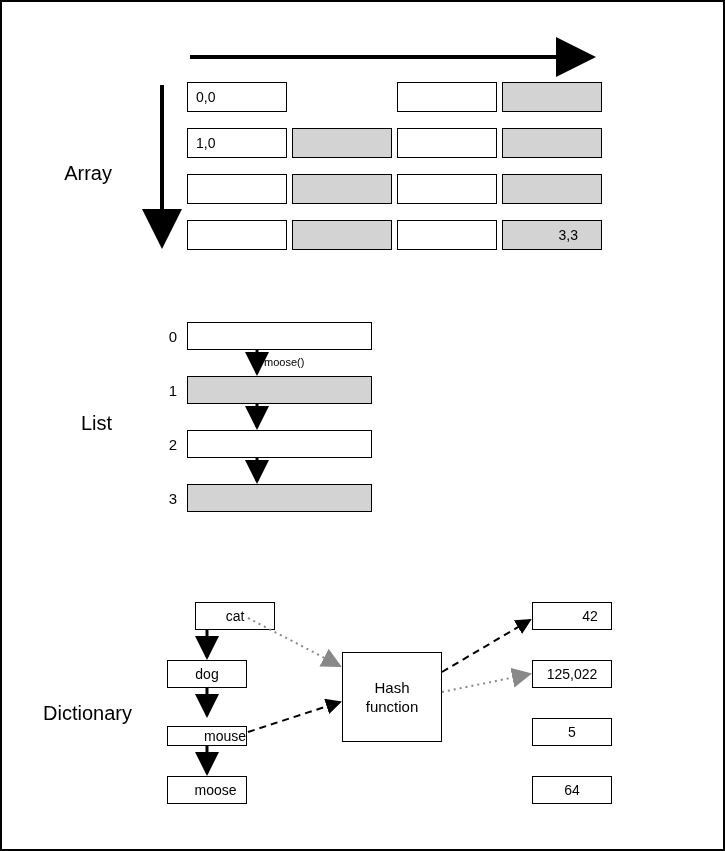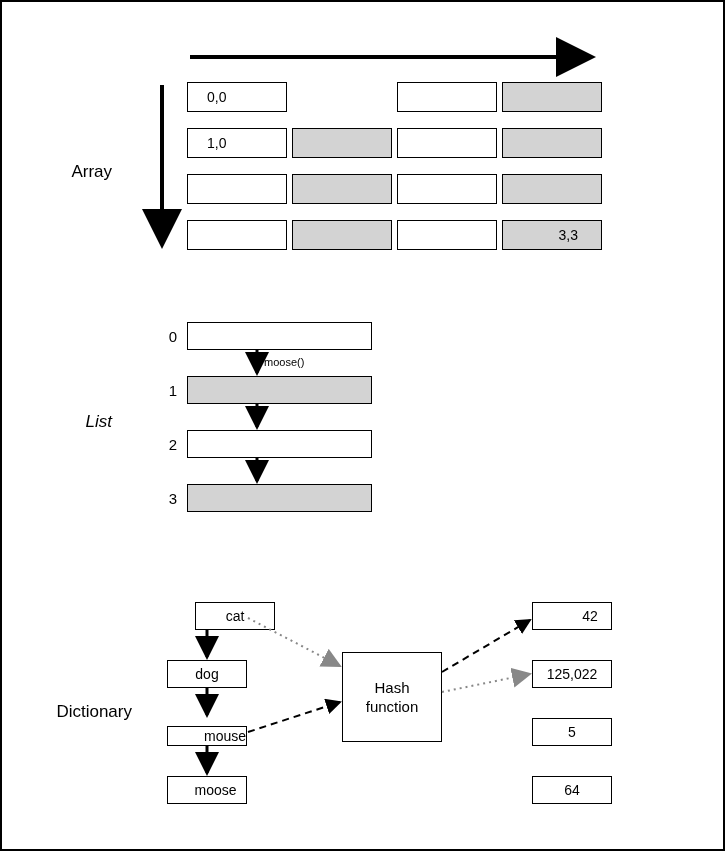--- a/index.html
+++ b/index.html
@@ -11,32 +11,32 @@
   }
   .frame {
     width: 725px;
     height: 851px;
     border: 2px solid #000;
     position: relative;
     background: #fff;
   }
   .section-label {
     position: absolute;
-    font-size: 17px;
+    font-size: 20px;
     text-align: right;
   }
   
   .cell {
     position: absolute;
     border: 1px solid #000;
     background: #fff;
     font-size: 14px;
     display: flex;
     align-items: center;
-    padding-left: 19px;
+    padding-left: 8px;
   }
   .cell.shaded { background: #d3d3d3; }
   .cell.center { justify-content: center; padding-left: 0; }
   .list-idx {
     position: absolute;
     font-size: 15px;
     text-align: right;
     width: 20px;
   }
   .hash-box {
@@ -81,21 +81,21 @@
   <div class="cell" style="left:185px; top:172px; width:100px; height:30px;"></div>
   <div class="cell shaded" style="left:290px; top:172px; width:100px; height:30px;"></div>
   <div class="cell" style="left:395px; top:172px; width:100px; height:30px;"></div>
   <div class="cell shaded" style="left:500px; top:172px; width:100px; height:30px;"></div>
 
   <div class="cell" style="left:185px; top:218px; width:100px; height:30px;"></div>
   <div class="cell shaded" style="left:290px; top:218px; width:100px; height:30px;"></div>
   <div class="cell" style="left:395px; top:218px; width:100px; height:30px;"></div>
   <div class="cell shaded" style="left:500px; top:218px; width:100px; height:30px; justify-content:flex-end; padding-right:23px; padding-left:0;">3,3</div>
 
-  <div class="section-label" style="left:60px; top:410px; width:50px;font-style:italic;">List</div>
+  <div class="section-label" style="left:60px; top:410px; width:50px;">List</div>
 
   <div class="list-idx" style="left:155px; top:326px;">0</div>
   <div class="cell" style="left:185px; top:320px; width:185px; height:28px;"></div>
 
   <div class="list-idx" style="left:155px; top:380px;">1</div>
   <div class="cell shaded" style="left:185px; top:374px; width:185px; height:28px;"></div>
 
   <div class="list-idx" style="left:155px; top:434px;">2</div>
   <div class="cell" style="left:185px; top:428px; width:185px; height:28px;"></div>
 

